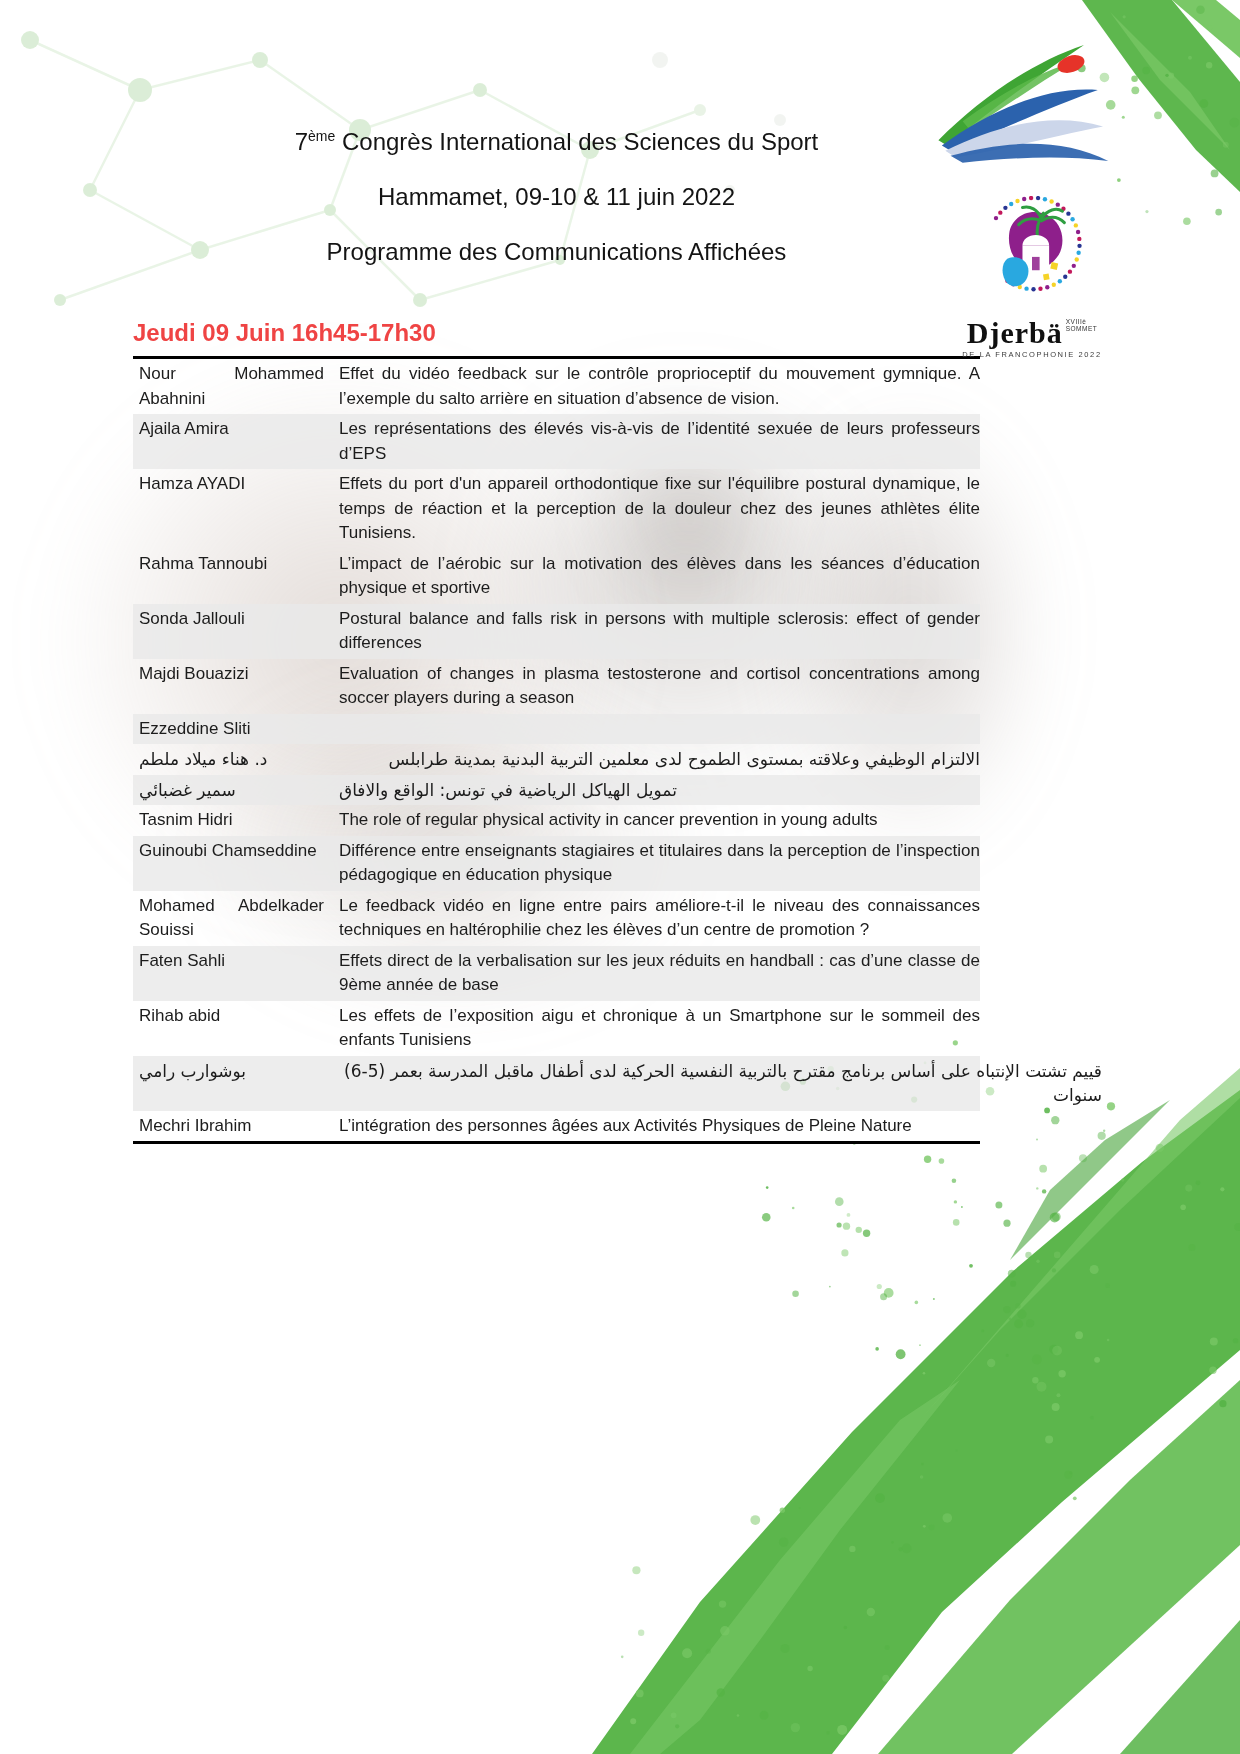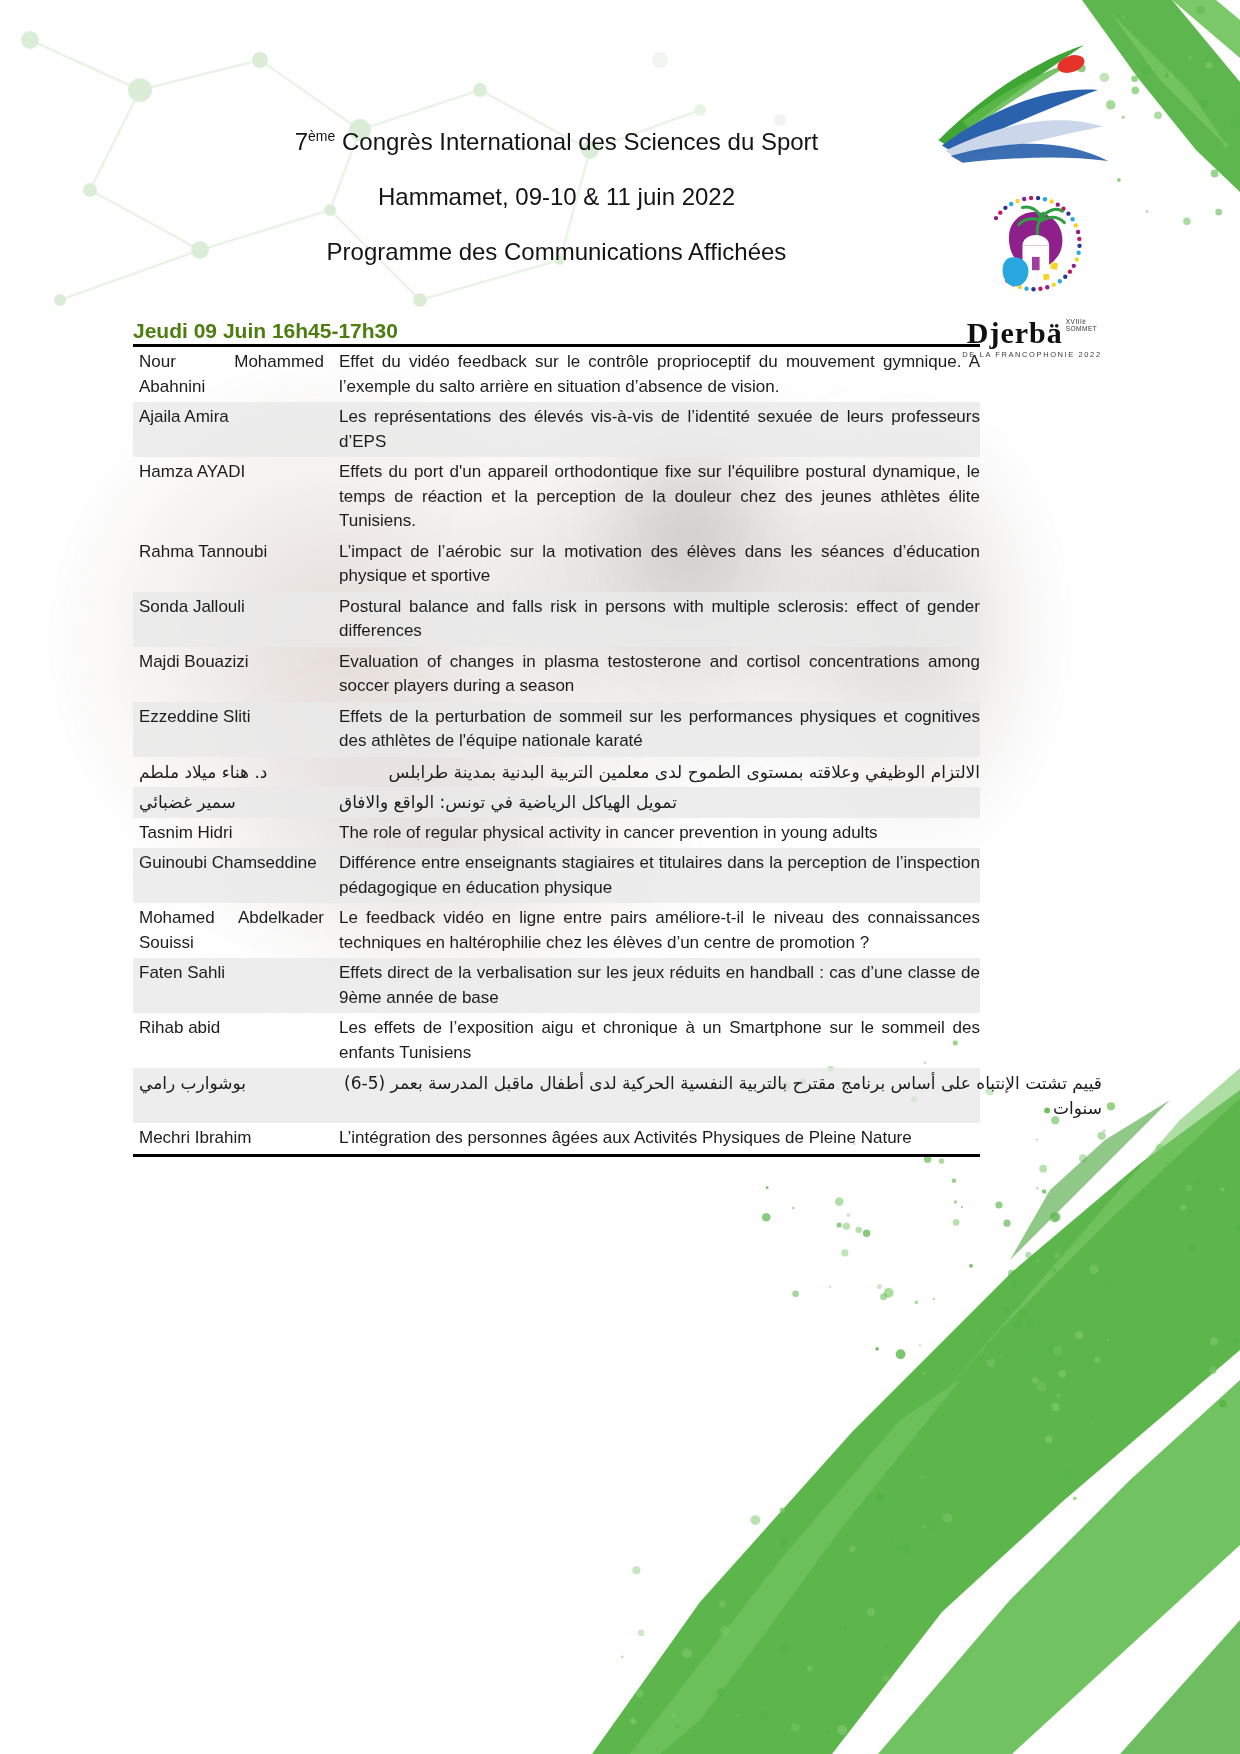--- a/index.html
+++ b/index.html
@@ -22,23 +22,23 @@
                font-size:30px;color:#101010;letter-spacing:1px;line-height:30px;display:inline-block;}
   .djerba-sommet{display:inline-block;vertical-align:top;margin-left:3px;text-align:left;
                  font-size:6.5px;line-height:7px;color:#333;letter-spacing:.5px;}
   .djerba-franco{margin-top:2px;font-size:7.5px;letter-spacing:1.6px;color:#3a3a3a;white-space:nowrap;}
 
   
   .content{position:absolute;left:133px;top:122px;width:847px;z-index:2;}
   .titles{text-align:center;font-weight:normal;color:#141414;}
   .title-line{font-size:24px;line-height:28px;margin-bottom:27px;}
   .title-line sup{font-size:14px;}
-  .session-heading{margin-top:53px;font-size:21px;font-weight:bold;color:#4d7c0f;}
-
-  .prog-table{margin-top:1px;border-top:3px solid #000;border-bottom:3px solid #000;}
+  .session-heading{margin-top:53px;font-size:24px;font-weight:bold;color:#ef4444;}
+
+  .prog-table{margin-top:9px;border-top:3px solid #000;border-bottom:3px solid #000;}
   .row{display:flex;gap:15px;padding:3px 0;font-size:17px;line-height:24.5px;}
   .row.shaded{background:rgba(233,233,233,.82);}
   .cell-name{flex:0 0 185px;text-align:justify;padding-left:6px;}
   .cell-title{flex:1 1 auto;text-align:justify;}
   .row.rtl .cell-name{direction:rtl;text-align:left;font-family:"DejaVu Sans",sans-serif;}
   .row.rtl .cell-title{direction:rtl;font-family:"DejaVu Sans",sans-serif;}
   .row.t-right .cell-title{}
   .row.t-left .cell-title{text-align:left;}
   .row.nowrap .cell-title{white-space:nowrap;}
   .row.overflow-right .cell-title{margin-right:-122px;text-align:right;}
@@ -370,21 +370,20 @@
           <div class="row shaded">
     <div class="cell-name">Sonda Jallouli</div>
     <div class="cell-title">Postural balance and falls risk in persons with multiple sclerosis: effect of gender differences</div>
   </div>
           <div class="row">
     <div class="cell-name">Majdi Bouazizi</div>
     <div class="cell-title">Evaluation of changes in plasma testosterone and cortisol concentrations among soccer players during a season</div>
   </div>
           <div class="row shaded">
     <div class="cell-name">Ezzeddine Sliti</div>
-    <div class="cell-title">Effets de la perturbation de sommeil sur les performances physiques et cognitives des athlètes de l'équipe nationale karaté</div>
   </div>
           <div class="row rtl t-right nowrap">
     <div class="cell-name">د. هناء ميلاد ملطم</div>
     <div class="cell-title">الالتزام الوظيفي وعلاقته بمستوى الطموح لدى معلمين التربية البدنية بمدينة طرابلس</div>
   </div>
           <div class="row shaded rtl t-left nowrap">
     <div class="cell-name">سمير غضبائي</div>
     <div class="cell-title">تمويل الهياكل الرياضية في تونس:  الواقع والافاق</div>
   </div>
           <div class="row">

